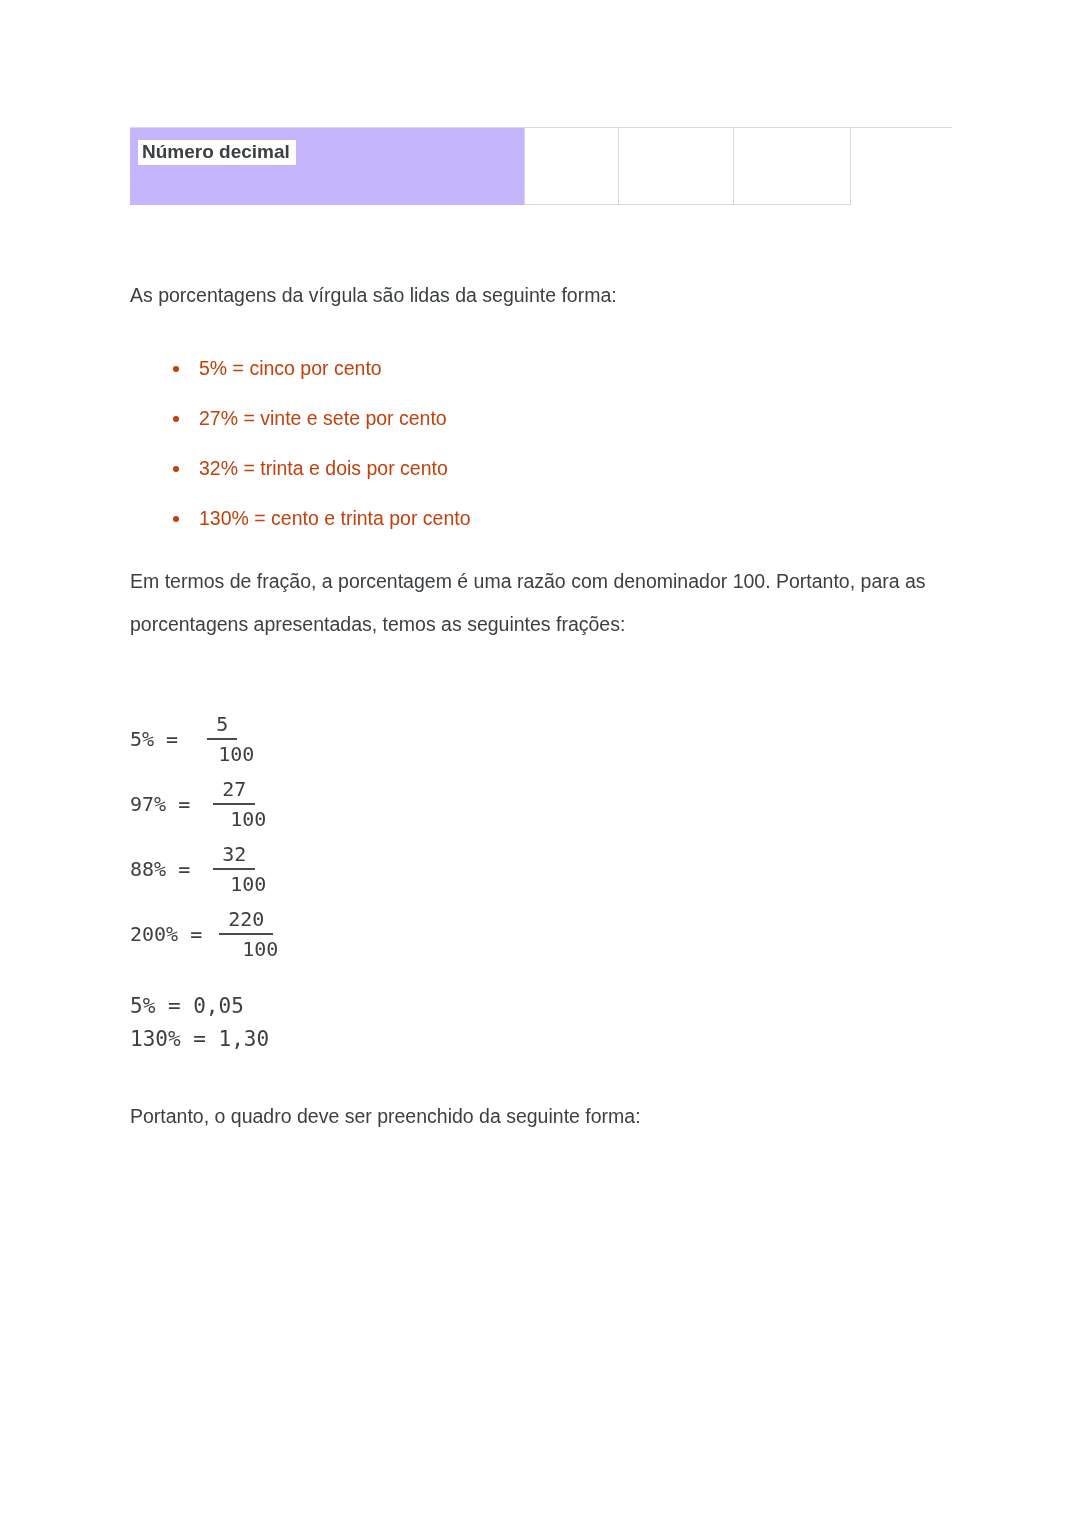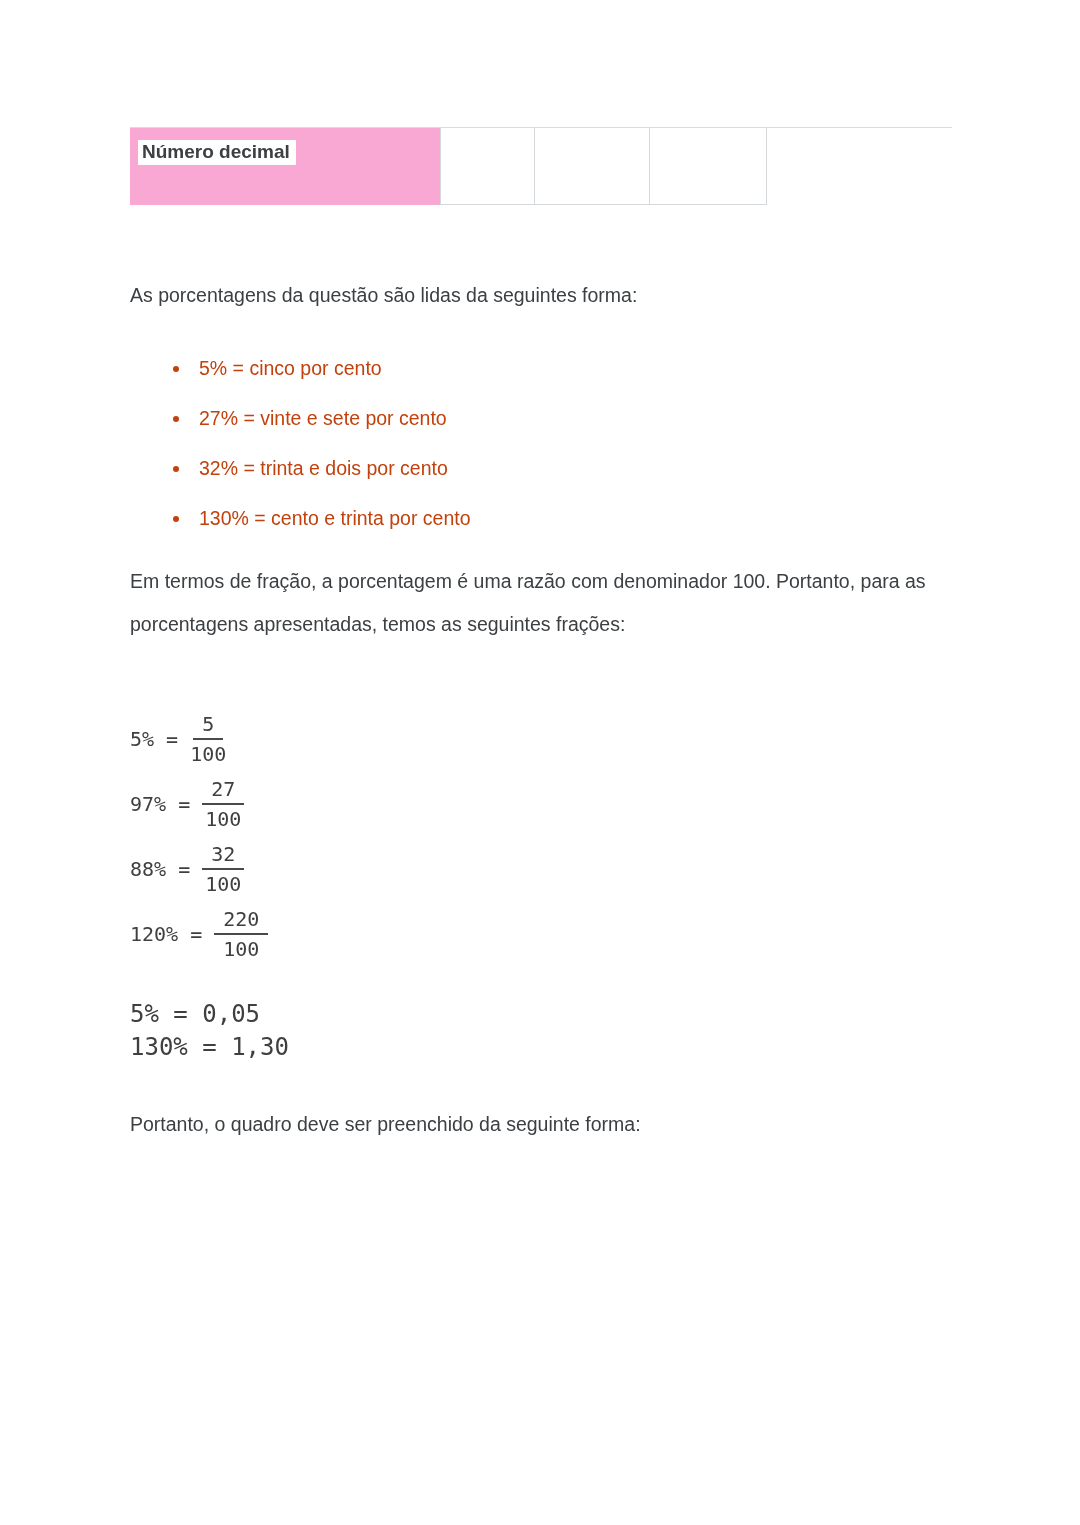--- a/index.html
+++ b/index.html
@@ -27,22 +27,22 @@
   .answer-table {
     width: 822px;
     border-top: 1px solid #d9dbdc;
     display: flex;
     height: 78px;
   }
   .cell {
     height: 77px;
   }
   .cell-header {
-    width: 310px;
-    background: #f9a8d4;
+    width: 394px;
+    background: #c4b5fd;
     padding: 12px 0 0 8px;
   }
   .header-highlight {
     display: inline-block;
     background: #ffffff;
     padding: 1px 6px 2px 4px;
     font-size: 19px;
     font-weight: bold;
     color: #3c4043;
   }
@@ -100,29 +100,30 @@
     align-items: center;
   }
   .frac .num {
     padding: 0 9px 3px;
     border-bottom: 2px solid #4a4a4a;
     line-height: 22px;
   }
   .frac .den {
     padding-top: 3px;
     line-height: 22px;
+    margin-left: 28px;
   }
 
   .para-decimal { margin-top: 40px; }
 
   
   .decimals-block {
-    margin-top: 32px;
+    margin-top: 24px;
     font-family: "DejaVu Sans Mono", monospace;
-    font-size: 24px;
+    font-size: 21px;
     color: #3f3f3f;
   }
   .decimal-line {
     line-height: 33px;
     white-space: pre;
   }
 
   .para-closing { margin-top: 39px; }
 </style>
 </head>
@@ -134,21 +135,21 @@
     <div class="answer-table">
       <div class="cell cell-header">
         <span class="header-highlight">Número decimal</span>
       </div>
       <div class="cell cell-empty first"></div>
       <div class="cell cell-empty second"></div>
       <div class="cell cell-empty third"></div>
       <div class="cell cell-tail"></div>
     </div>
 
-    <p class="para para-intro">As porcentagens da questão são lidas da seguintes forma:</p>
+    <p class="para para-intro">As porcentagens da vírgula são lidas da seguinte forma:</p>
 
     <ul class="bullet-list">
       <li>5% = cinco por cento</li>
       <li>27% = vinte e sete por cento</li>
       <li>32% = trinta e dois por cento</li>
       <li>130% = cento e trinta por cento</li>
     </ul>
 
     <p class="para para-fracao">Em termos de fração, a porcentagem é uma razão com denominador 100. Portanto, para as porcentagens apresentadas, temos as seguintes frações:</p>
 
@@ -168,21 +169,21 @@
         </span>
       </div>
       <div class="fraction-row">
         <span class="frac-label">88% =</span>
         <span class="frac">
           <span class="num">32</span>
           <span class="den">100</span>
         </span>
       </div>
       <div class="fraction-row">
-        <span class="frac-label">120% =</span>
+        <span class="frac-label">200% =</span>
         <span class="frac">
           <span class="num">220</span>
           <span class="den">100</span>
         </span>
       </div>
     </div>
 
 
     <div class="decimals-block">
       <div class="decimal-line">5% = 0,05</div>

